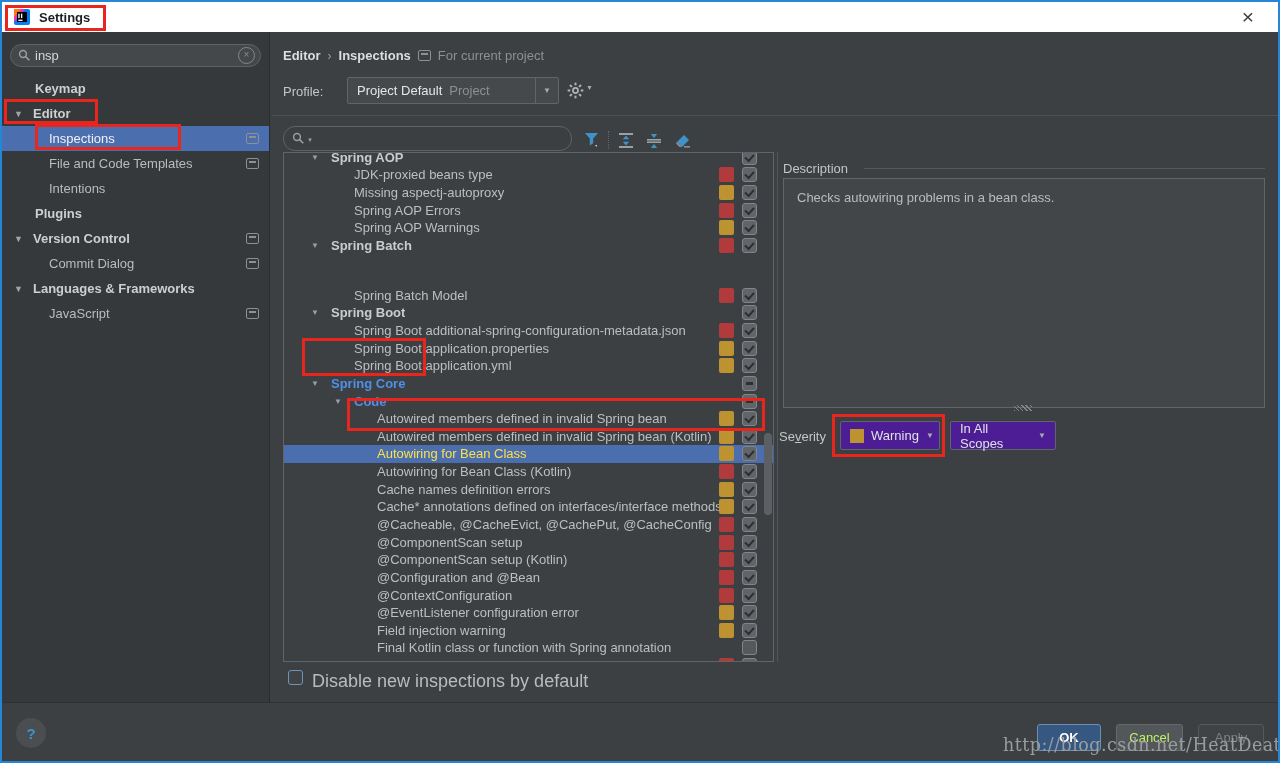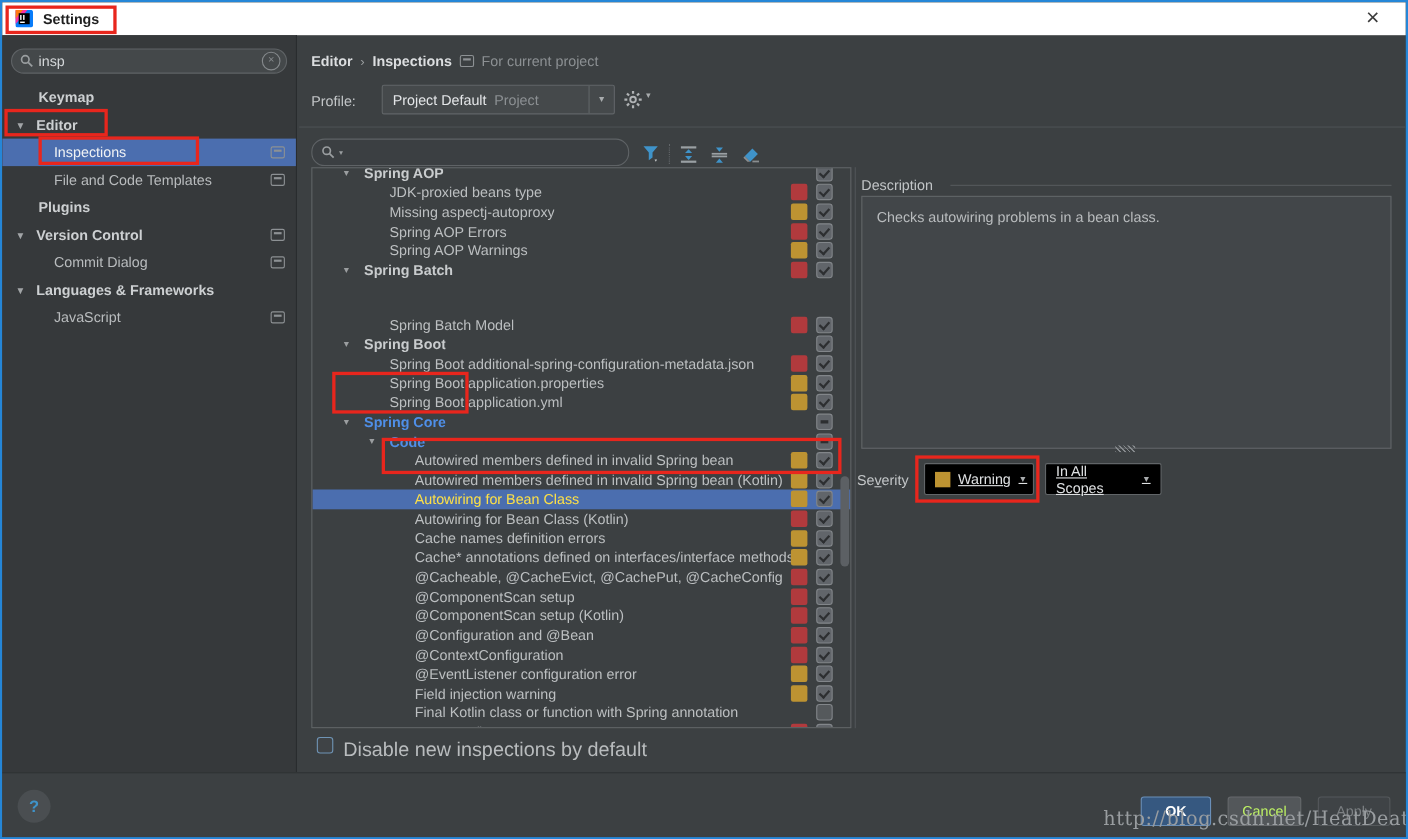--- a/index.html
+++ b/index.html
@@ -64,21 +64,21 @@
   .t-row.indeterminate .t-cb::after{content:"";position:absolute;left:3px;top:5.5px;width:7px;height:2.5px;background:#2d2f31;}
   .tree-scroll{position:absolute;right:1px;top:280px;width:8px;height:82px;background:#5c6064;border-radius:4px;}
   .v-split{position:absolute;left:775px;top:150px;width:1px;height:510px;background:#515558;}
   
   .desc-title{position:absolute;left:781px;top:159px;font-size:13px;color:#c2c5c7;}
   .desc-line{position:absolute;left:862px;top:166px;width:401px;height:1px;background:#55595c;}
   .desc-box{position:absolute;left:781px;top:176px;width:482px;height:230px;border:1px solid #616568;background:#424649;box-sizing:border-box;padding:11px 13px;font-size:13px;color:#b9bcbe;}
   .desc-grip{position:absolute;left:1012px;top:403px;width:18px;height:6px;background:repeating-linear-gradient(45deg,#85898c 0 1px,transparent 1px 3px);}
   .severity-label{position:absolute;left:777px;top:427px;font-size:13px;color:#c2c5c7;}
   .severity-label .mn{text-decoration:underline;}
-  .sel-box{position:absolute;top:419px;height:29px;border:1px solid #616568;background:#000000;border-radius:2px;box-sizing:border-box;display:flex;align-items:center;gap:7px;padding:0 9px;font-size:13px;color:#dfe1e3;text-decoration:underline;}
+  .sel-box{position:absolute;top:419px;height:29px;border:1px solid #616568;background:#4c1d95;border-radius:2px;box-sizing:border-box;display:flex;align-items:center;gap:7px;padding:0 9px;font-size:13px;color:#dfe1e3;}
   .severity-select{left:838px;width:100px;}
   .scope-select{left:948px;width:106px;}
   .sev-chip{width:14px;height:14px;flex:none;}
   
   .disable-cb{position:absolute;left:286px;top:668px;width:15px;height:15px;border:1px solid #6f94b5;border-radius:3px;background:#3f4346;box-sizing:border-box;}
   .disable-label{position:absolute;left:310px;top:669px;font-size:18px;color:#b9bcbe;}
   .footer{position:absolute;left:0;bottom:0;width:100%;height:59px;background:#3c4042;border-top:1px solid #2f3234;box-sizing:border-box;}
   .help-button{position:absolute;left:14px;top:716px;width:30px;height:30px;border-radius:50%;background:#4a4e51;color:var(--accent);font-weight:700;font-size:15px;display:flex;align-items:center;justify-content:center;}
   .btn{position:absolute;top:722px;height:27px;border-radius:3px;font-size:13px;box-sizing:border-box;display:flex;align-items:center;justify-content:center;}
   .btn-ok{left:1035px;width:64px;background:#365880;border:1px solid #6a8fb8;color:#fff;font-weight:700;}
@@ -129,20 +129,25 @@
   </div>
         <div class="sb-row s-child selected">
 
     <span class="sb-label">Inspections</span>
     <span class="pp-icon" style="display: inline-block;"></span>
   </div>
         <div class="sb-row s-child">
 
     <span class="sb-label">File and Code Templates</span>
     <span class="pp-icon" style="display: inline-block;"></span>
+  </div>
+        <div class="sb-row s-child">
+
+    <span class="sb-label">Intentions</span>
+
   </div>
         <div class="sb-row s-top bold">
 
     <span class="sb-label">Plugins</span>
 
   </div>
         <div class="sb-row s-group bold">
     <span class="sb-arrow" style="display: inline-block;">▼</span>
     <span class="sb-label">Version Control</span>
     <span class="pp-icon" style="display: inline-block;"></span>

